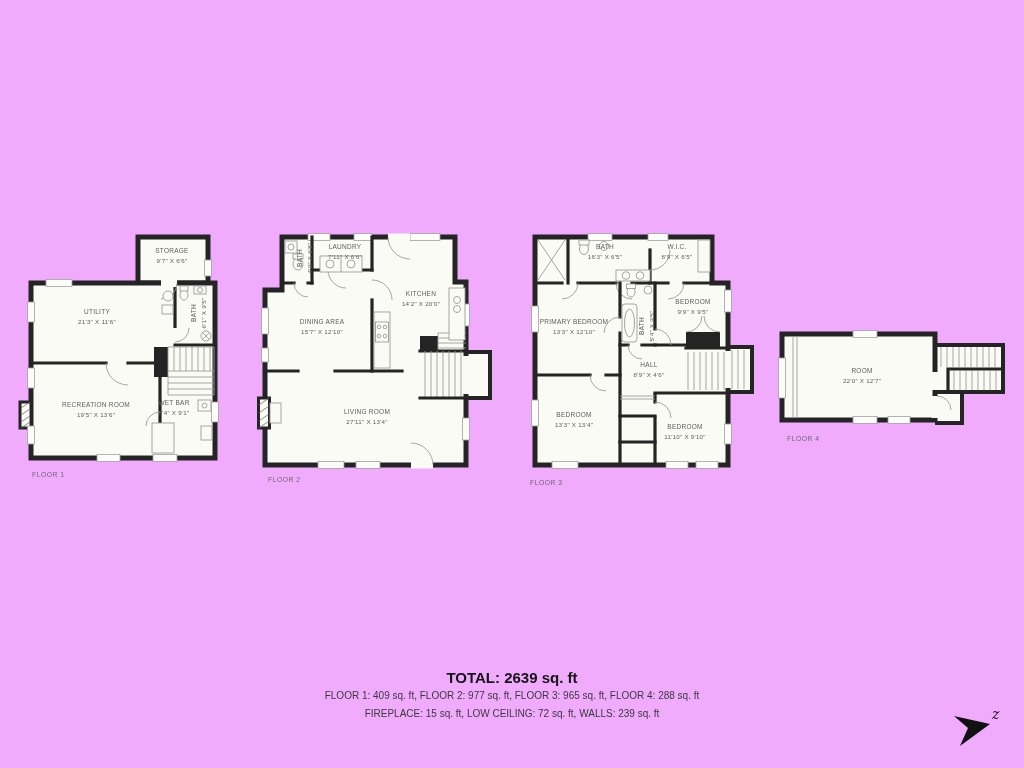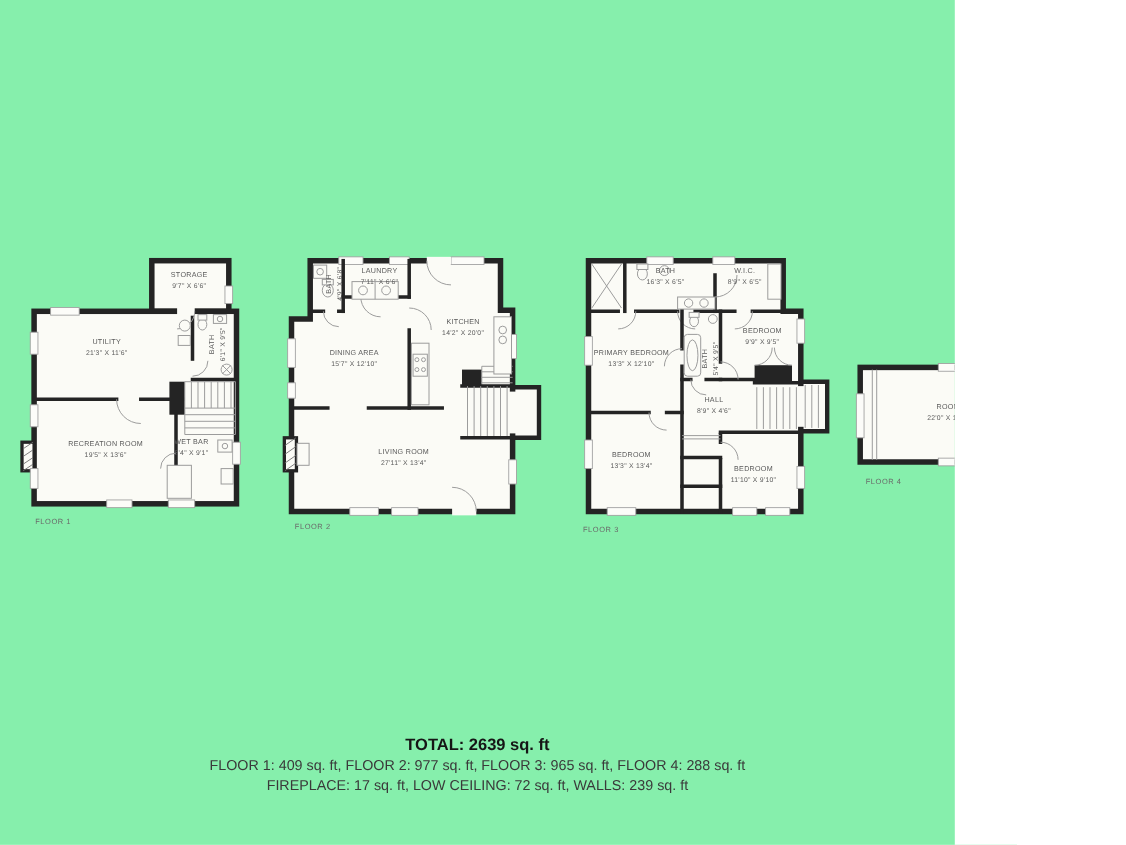--- a/index.html
+++ b/index.html
@@ -1,17 +1,17 @@
 <!DOCTYPE html>
 <html><head>
 <meta charset="utf-8">
 <style>
   html,body{margin:0;padding:0;}
   body{font-family:"Liberation Sans",sans-serif;}
-  .canvas{position:relative;width:868px;height:768px;background:#86efac;overflow:hidden;}
+  .canvas{position:relative;width:1024px;height:768px;background:#f0abfc;overflow:hidden;}
   .floor{position:absolute;}
   .floor svg{position:absolute;left:0;top:0;overflow:visible;}
   
   .room{fill:#fbfbf6;stroke:#242424;stroke-width:5;stroke-linejoin:miter;}
   .room4{fill:#fbfbf6;stroke:#242424;stroke-width:4;}
   .room3{fill:#fbfbf6;stroke:#242424;stroke-width:3;}
   .iwall{fill:none;stroke:#242424;stroke-width:3.2;stroke-linecap:square;}
   .thin{fill:none;stroke:#9b9b9b;stroke-width:.9;}
   .fix{fill:#fbfbf6;stroke:#9b9b9b;stroke-width:.9;}
   .win{fill:#fcfcf9;stroke:#a0a0a0;stroke-width:.8;}
@@ -20,21 +20,21 @@
   .hatch{fill:none;stroke:#6d6d6d;stroke-width:.8;}
   
   .room-label{position:absolute;transform:translate(-50%,-50%);text-align:center;color:#5c5c5c;
     font-size:6.5px;line-height:1.6;letter-spacing:.25px;white-space:nowrap;}
   .room-label.vertical{transform:translate(-50%,-50%) rotate(-90deg);}
   .room-label .rd{font-size:6.2px;}
   .floor-caption{position:absolute;font-size:6.8px;color:#6a6a6a;letter-spacing:.5px;white-space:nowrap;}
   
   .summary{position:absolute;left:0;right:0;top:668px;text-align:center;color:#3a3a3a;}
   .summary .total{font-size:15px;font-weight:bold;color:#151515;line-height:19px;}
-  .summary .line{font-size:13px;line-height:17.6px;}
+  .summary .line{font-size:10px;line-height:17.6px;}
   
   .compass{position:absolute;left:948px;top:700px;width:70px;height:60px;}
   .compass svg{position:absolute;left:0;top:0;}
   .compass .north{position:absolute;left:44px;top:6px;font-family:"DejaVu Serif",serif;
     font-style:italic;font-size:14px;color:#111;}
 </style>
 </head>
 <body>
 
 <div class="canvas">
@@ -287,21 +287,21 @@
     <div class="room-label" style="left:84px;top:48px">
       <div class="rn">ROOM</div>
       <div class="rd">22'0" X 12'7"</div>
     </div>
     <div class="floor-caption" style="left:9px;top:107px">FLOOR 4</div>
   </div>
 
   <div class="summary">
     <div class="total">TOTAL: 2639 sq. ft</div>
     <div class="line">FLOOR 1: 409 sq. ft, FLOOR 2: 977 sq. ft, FLOOR 3: 965 sq. ft, FLOOR 4: 288 sq. ft</div>
-    <div class="line">FIREPLACE: 17 sq. ft, LOW CEILING: 72 sq. ft, WALLS: 239 sq. ft</div>
+    <div class="line">FIREPLACE: 15 sq. ft, LOW CEILING: 72 sq. ft, WALLS: 239 sq. ft</div>
   </div>
 
   <div class="compass">
     <svg width="70" height="60" viewBox="0 0 70 60">
       <path d="M42,24 L6,16 L20,28 L12,46 Z" fill="#111" stroke="none"></path>
     </svg>
     <span class="north">z</span>
   </div>
 
 </div>

